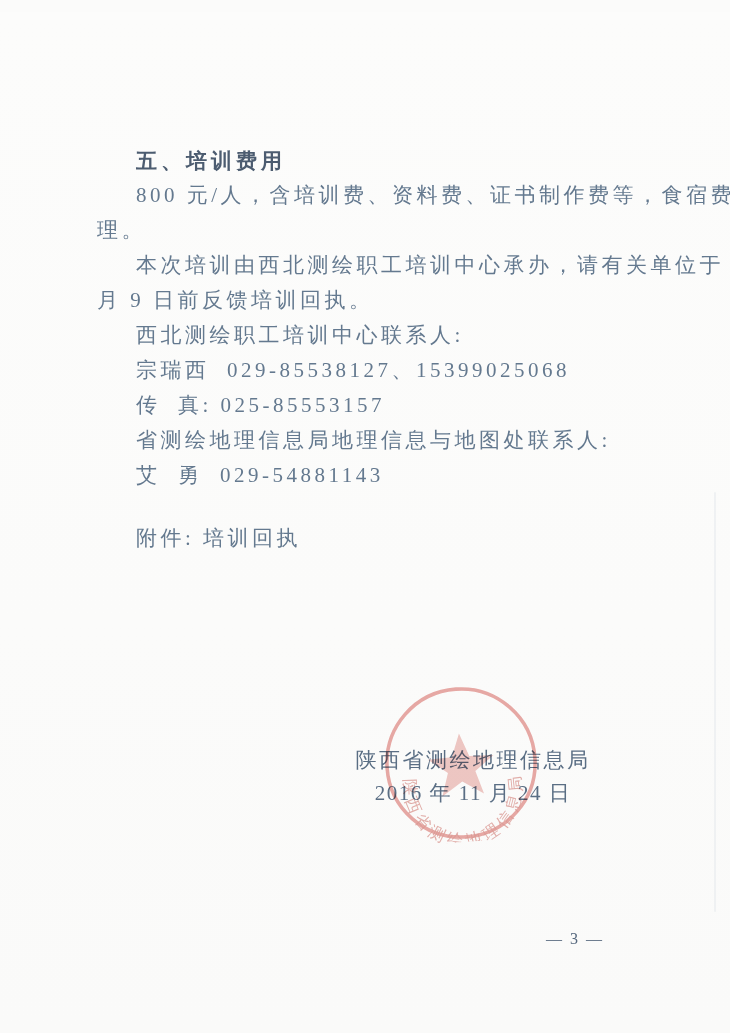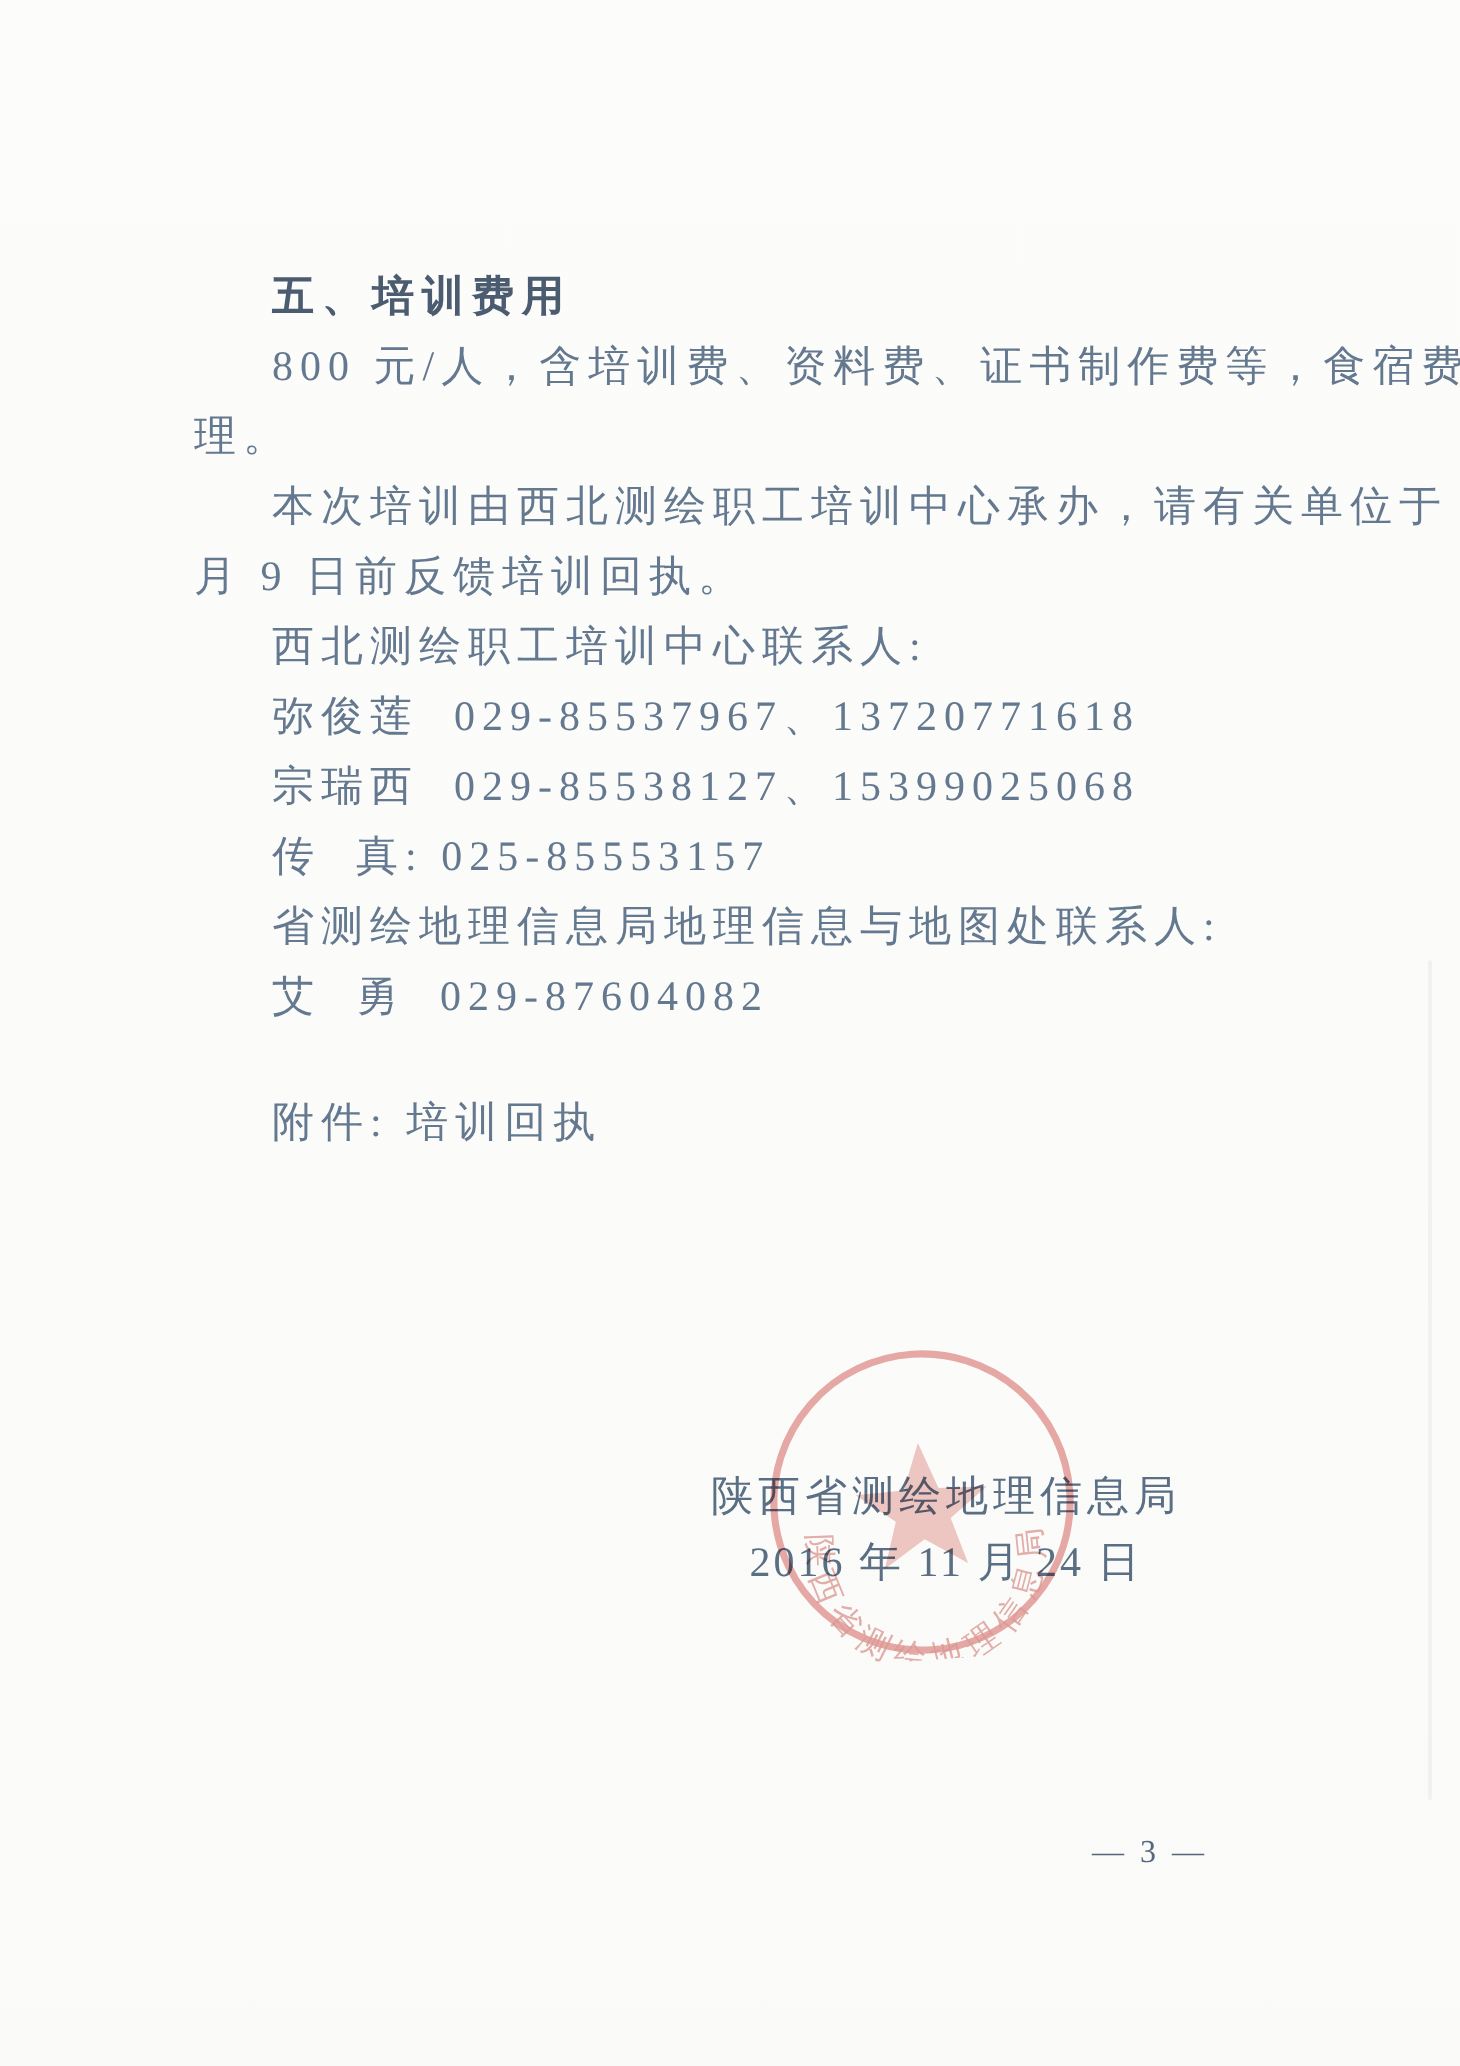--- a/index.html
+++ b/index.html
@@ -7,20 +7,21 @@
   body {
     font-family: "Liberation Serif", "DejaVu Serif", serif;
     background: #fbfbfa;
     position: relative;
     overflow: hidden;
   }
   .page {
     position: absolute;
     inset: 0;
     background: linear-gradient(180deg, #fcfcfb 0%, #fbfbfa 60%, #fafaf9 100%);
+    margin-top: 12px;
   }
   
   .scan-edge {
     position: absolute;
     right: 14px; top: 480px;
     width: 2px; height: 420px;
     background: rgba(190,200,210,0.18);
     border-radius: 2px;
   }
   .doc {
@@ -89,25 +90,24 @@
 
   <div class="scan-edge"></div>
 
   <main class="doc">
     <div class="line indent heading">五、培训费用</div>
     <div class="line indent jline">800 元/人，含培训费、资料费、证书制作费等，食宿费自</div>
     <div class="line">理。</div>
     <div class="line indent jline">本次培训由西北测绘职工培训中心承办，请有关单位于 12</div>
     <div class="line">月 9 日前反馈培训回执。</div>
     <div class="line indent">西北测绘职工培训中心联系人:</div>
-    <div class="line indent">弥俊莲  029-85537967、13720771618</div>
     <div class="line indent">宗瑞西  029-85538127、15399025068</div>
     <div class="line indent">传  真: 025-85553157</div>
     <div class="line indent">省测绘地理信息局地理信息与地图处联系人:</div>
-    <div class="line indent">艾  勇  029-87604082</div>
+    <div class="line indent">艾  勇  029-54881143</div>
     <div class="spacer"></div>
     <div class="line indent">附件: 培训回执</div>
   </main>
 
   <div class="signature">
     <div class="org">陕西省测绘地理信息局</div>
     <div class="date">2016 年 11 月 24 日</div>
   </div>
 
   <svg class="seal" viewBox="0 0 160 160" xmlns="http://www.w3.org/2000/svg">

